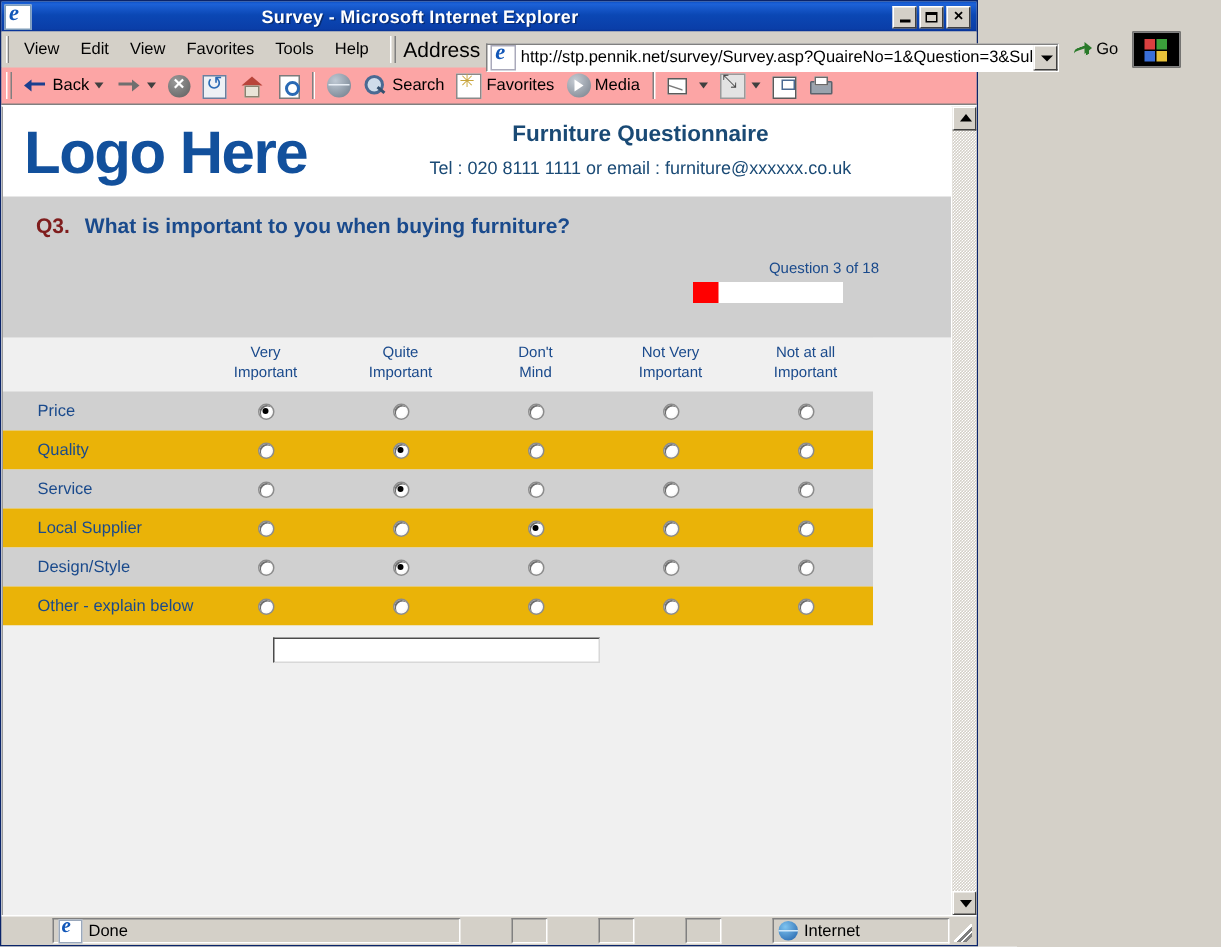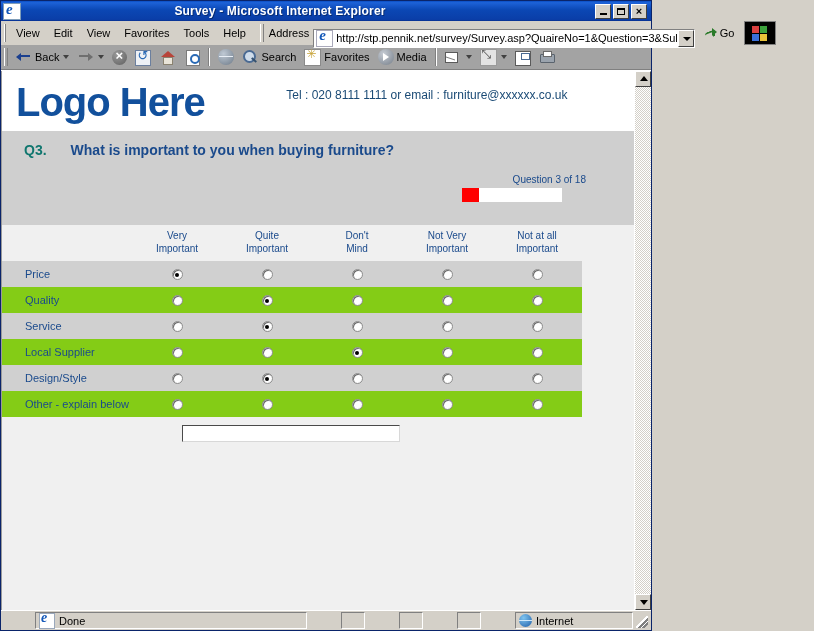--- a/index.html
+++ b/index.html
@@ -70,21 +70,21 @@
     box-sizing:border-box;
   }
   .menu{display:flex;align-items:center;height:100%;}
   .menu div{
     padding:2px 7px;font-size:11px;color:#000;cursor:default;
   }
   .addr-wrap{
     display:flex;align-items:center;flex:1;height:100%;
     margin-left:6px;
   }
-  .addr-label{font-size:11px;color:#000;padding:0 4px 0 2px;}
+  .addr-label{font-size:14px;color:#000;padding:0 4px 0 2px;}
   .addr-box{
     flex:1;height:19px;background:#fff;
     border:1px solid;
     border-color:#808080 #fff #fff #808080;
     display:flex;align-items:center;
     box-sizing:border-box;
     position:relative;
     margin-top:10px;
   }
   .addr-ico{
@@ -132,21 +132,21 @@
     background:#000;
     border:1px solid #808080;
     position:relative;overflow:hidden;flex:0 0 30px;
   }
   .ie-logo:before{
     content:"";position:absolute;left:7px;top:4px;width:7px;height:7px;
     background:#d94040;box-shadow:8px 0 0 #3ba03b,0 8px 0 #3a6fd8,8px 8px 0 #e8c23a;
   }
   
   .toolbar{
-    flex:0 0 24px;height:24px;background:#a3a3a3;
+    flex:0 0 24px;height:24px;background:#fca5a5;
     display:flex;align-items:center;padding-left:2px;
     border-bottom:1px solid #808080;
   }
   .tbi{display:flex;align-items:center;padding:1px 4px;gap:3px;color:#000;font-size:11px;cursor:default;}
   .tb-sep{width:0;height:18px;border-left:1px solid #808080;border-right:1px solid #fff;margin:0 4px;}
   .caret{
     width:0;height:0;border-left:3px solid transparent;border-right:3px solid transparent;
     border-top:4px solid #404040;margin-left:1px;
   }
   .ico{width:17px;height:17px;position:relative;display:inline-block;}
@@ -234,21 +234,21 @@
   .hdr-right{flex:1;text-align:center;padding-top:4px;padding-right:10px;}
   .hdr-title{font-size:15px;color:#1a4a75;font-weight:bold;}
   .hdr-sub{font-size:12px;color:#1a4a75;margin-top:7px;}
   .qbanner{
     background:#cfcfcf;
     padding:11px 0 0 0;
     height:94px;box-sizing:border-box;
     position:relative;
   }
   .qline{display:flex;align-items:baseline;padding-left:22px;}
-  .qnum{font-size:14px;color:#0f766e;font-weight:bold;margin-right:24px;}
+  .qnum{font-size:14px;color:#7f1d1d;font-weight:bold;margin-right:10px;}
   .qtext{font-size:14px;color:#1a4a8c;font-weight:bold;}
   .progress-wrap{
     position:absolute;right:48px;top:43px;width:150px;text-align:right;
   }
   .progress-label{font-size:10px;color:#1a4a8c;margin-bottom:3px;}
   .progress-bar{
     width:100px;height:14px;background:#fff;border:0;
     margin-left:26px;display:flex;
   }
   .progress-fill{background:#f00;height:100%;}
@@ -266,21 +266,21 @@
   }
   table.grid th.lbl-col{width:130px;}
   table.grid td{
     padding:0;height:26px;text-align:center;vertical-align:middle;
   }
   table.grid td.lbl{
     text-align:left;padding-left:23px;font-size:11px;color:#1a4a8c;
     line-height:1.15;
   }
   tr.odd td{background:#d0d0d0;}
-  tr.even td{background:#84cc16;}
+  tr.even td{background:#eab308;}
   .radio{
     width:11px;height:11px;border-radius:50%;
     background:#fff;
     border:1px solid #8c8c8c;
     box-shadow:inset 1px 1px 0 #6e6e6e, inset -1px -1px 0 #fafafa;
     display:inline-block;position:relative;box-sizing:border-box;
     vertical-align:middle;
   }
   .radio.on:after{
     content:"";position:absolute;left:2.5px;top:2.5px;
@@ -445,20 +445,21 @@
       <span class="ico ic-print"></span>
     </div>
   </div>
 
   <div class="pagewrap">
     <div class="page">
 
       <div class="hdr">
         <div class="logo">Logo Here</div>
         <div class="hdr-right">
+          <div class="hdr-title">Furniture Questionnaire</div>
           <div class="hdr-sub">Tel : 020 8111 1111 or email : furniture@xxxxxx.co.uk</div>
         </div>
       </div>
 
       <div class="qbanner">
         <div class="qline">
           <span class="qnum">Q3.</span>
           <span class="qtext">What is important to you when buying furniture?</span>
         </div>
         <div class="progress-wrap">

